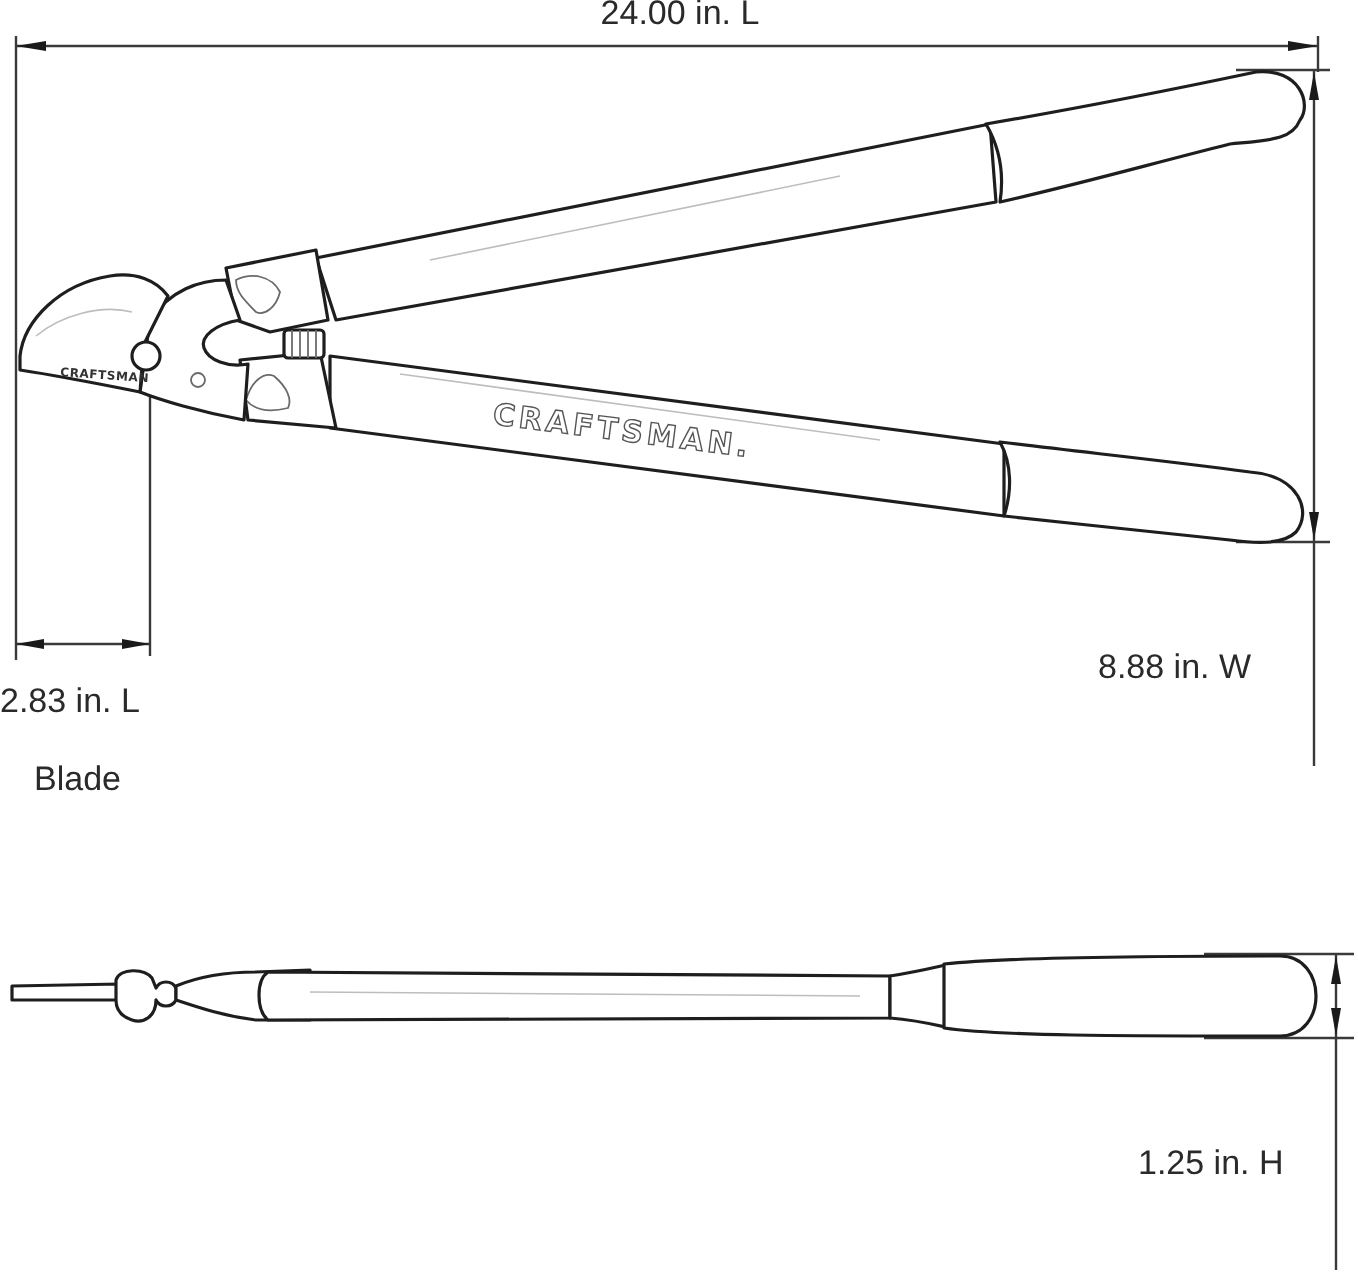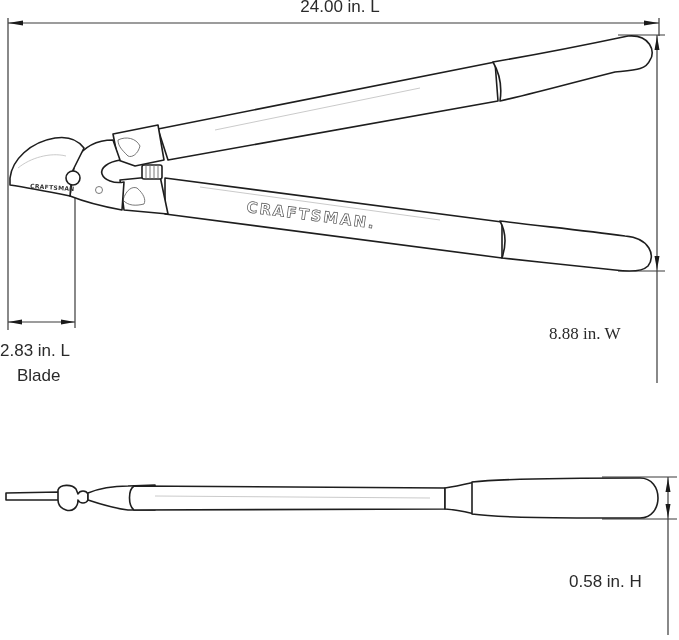--- a/index.html
+++ b/index.html
@@ -101,17 +101,17 @@
 
     <path class="outline" d="M445,488 C458,486 466,484 475,482 L475,514 C466,512 458,510 445,509 Z"></path>
 
     <path class="outline" d="M472,482 C500,479 560,478 640,478 C664,478 664,518 640,518 C560,518 500,518 472,514 Z"></path>
   </g>
 </svg>
 
 <div class="label center" style="left:270px; top:-3px; width:140px;">24.00 in. L</div>
 
 <div class="label" style="left:0px; top:341px;">2.83 in. L</div>
-<div class="label" style="left:17px; top:366px;">Blade</div>
+<div class="label" style="left:17px; top:380px;">Blade</div>
 
-<div class="label" style="left:549px; top:324px;font-family:Liberation Serif, serif;">8.88 in. W</div>
+<div class="label" style="left:549px; top:324px;">8.88 in. W</div>
 
-<div class="label" style="left:569px; top:572px;">0.58 in. H</div>
+<div class="label" style="left:569px; top:572px;">1.25 in. H</div>
 
 </body></html>

